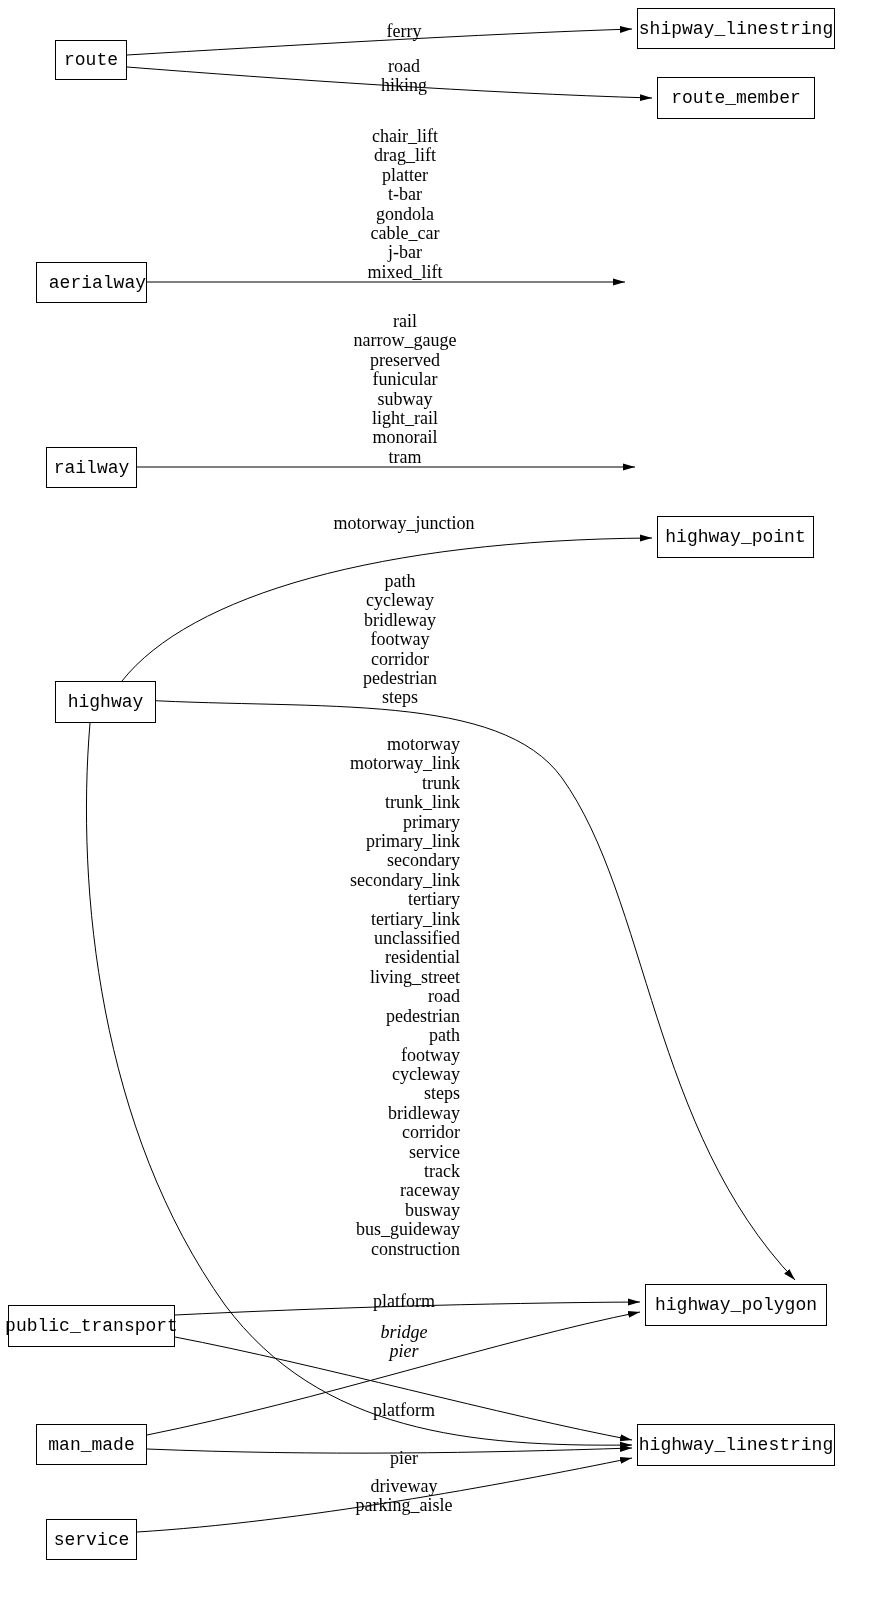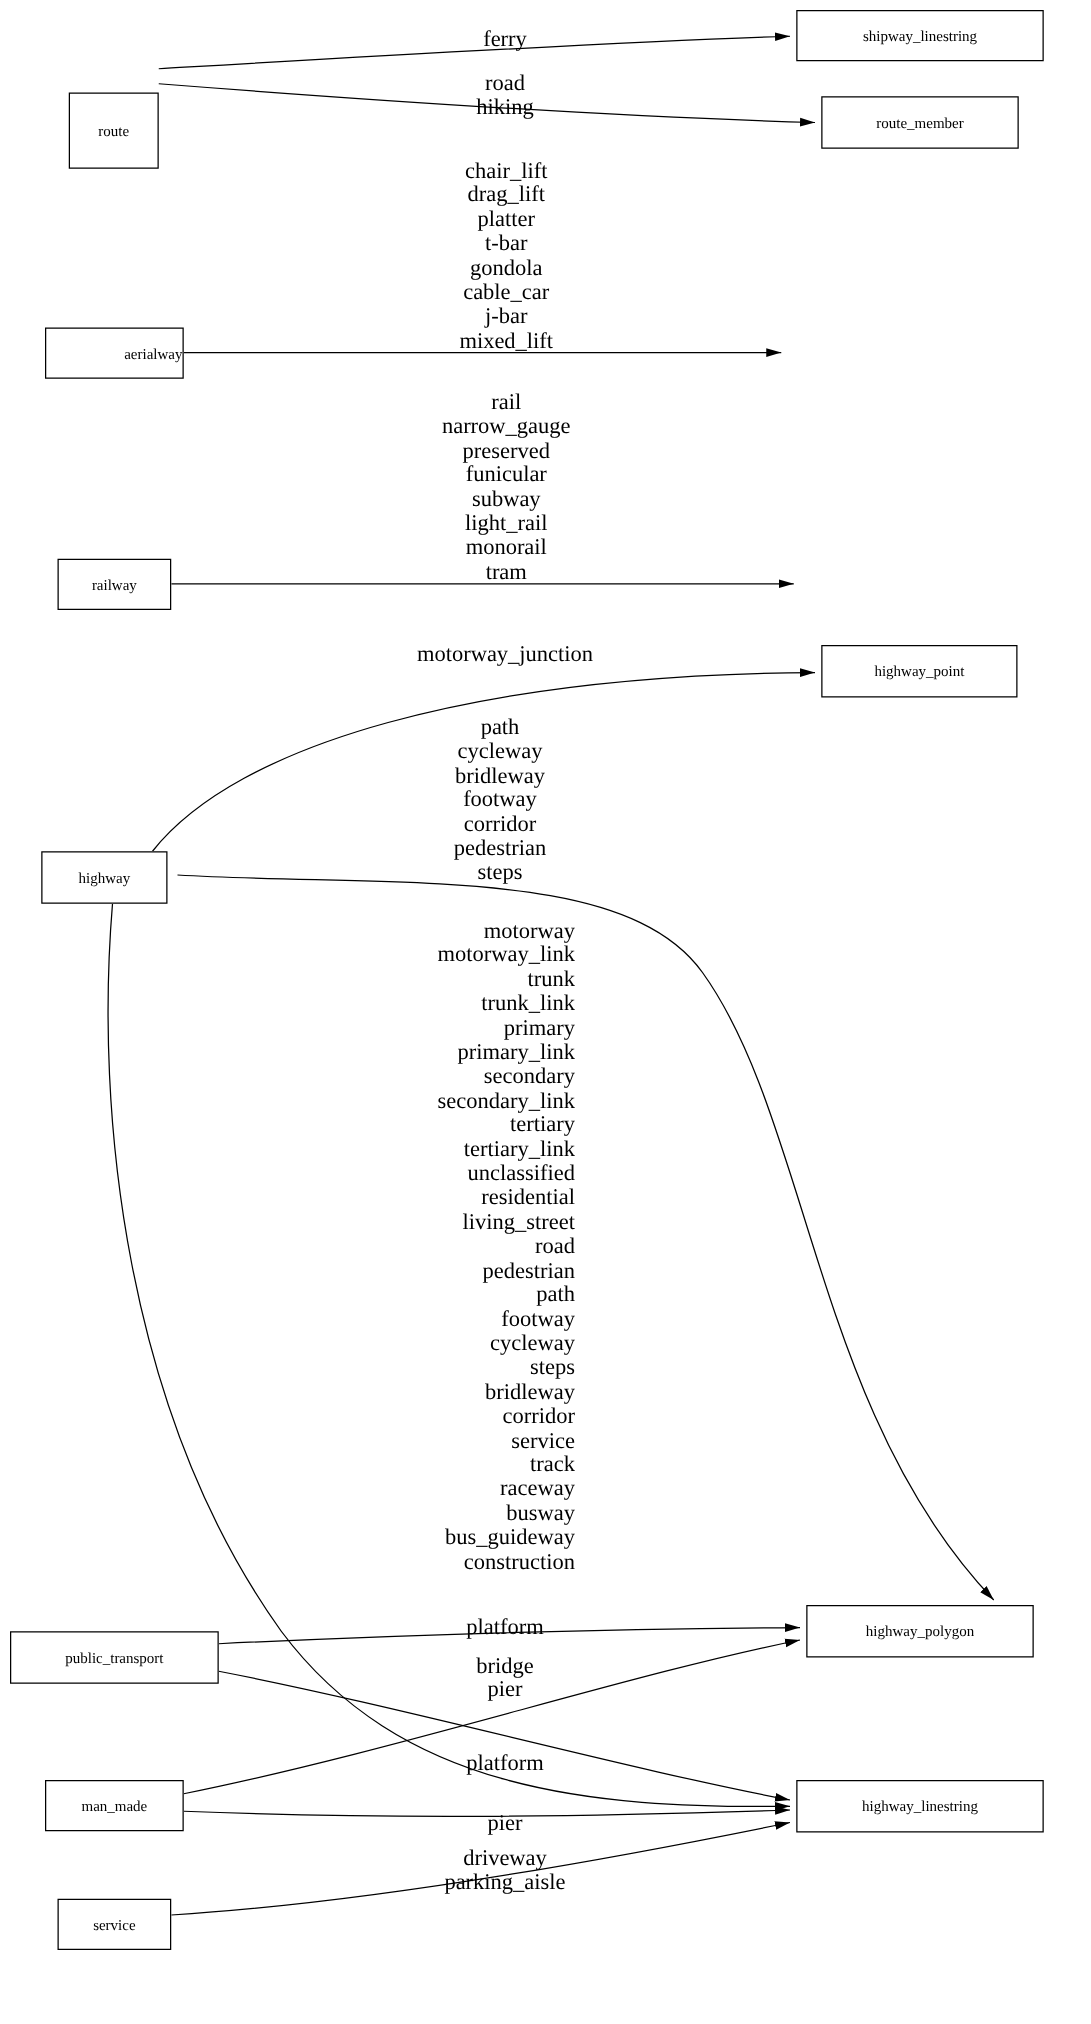--- a/index.html
+++ b/index.html
@@ -16,23 +16,24 @@
     position: absolute;
     left: 0; top: 0;
   }
   .node {
     position: absolute;
     border: 1px solid #000;
     background: #ffffff;
     display: flex;
     align-items: center;
     justify-content: center;
-    font-size: 12px;
+    font-size: 18px;
     line-height: 1;
     white-space: nowrap;
+    font-family: Liberation Mono, monospace;
   }
   .edge-label {
     position: absolute;
     transform: translateX(-50%);
     text-align: center;
     font-size: 18px;
     line-height: 19.4px;
     white-space: pre-line;
   }
 </style>
@@ -54,30 +55,30 @@
     <path d="M122,681 C190,595 380,540 652,538" fill="none" stroke="#000" stroke-width="1" marker-end="url(#arrow)"></path>
     <path d="M142,700 C320,710 500,692 562,778 C648,898 652,1130 795,1280" fill="none" stroke="#000" stroke-width="1" marker-end="url(#arrow)"></path>
     <path d="M90,723 C76,890 100,1130 225,1305 C320,1432 470,1447 632,1445" fill="none" stroke="#000" stroke-width="1" marker-end="url(#arrow)"></path>
     <path d="M175,1315 C320,1308 480,1303 640,1302" fill="none" stroke="#000" stroke-width="1" marker-end="url(#arrow)"></path>
     <path d="M147,1435 C320,1400 500,1340 640,1312" fill="none" stroke="#000" stroke-width="1" marker-end="url(#arrow)"></path>
     <path d="M175,1337 C320,1365 500,1415 632,1440" fill="none" stroke="#000" stroke-width="1" marker-end="url(#arrow)"></path>
     <path d="M147,1449 C320,1456 480,1453 632,1448" fill="none" stroke="#000" stroke-width="1" marker-end="url(#arrow)"></path>
     <path d="M137,1532 C300,1522 500,1485 632,1458" fill="none" stroke="#000" stroke-width="1" marker-end="url(#arrow)"></path>
   </svg>
 
-  <div class="node" style="left:55px;top:40px;width:72px;height:61px;margin-top:34px;">
+  <div class="node" style="left:55px;top:40px;width:72px;height:40px;">
     <span>route</span>
   </div>
   <div class="node" style="left:36px;top:262px;width:111px;height:41px;justify-content:flex-end;">
     <span>aerialway</span>
   </div>
   <div class="node" style="left:46px;top:447px;width:91px;height:41px;">
     <span>railway</span>
   </div>
-  <div class="node" style="left:33px;top:681px;width:101px;height:42px;">
+  <div class="node" style="left:55px;top:681px;width:101px;height:42px;">
     <span>highway</span>
   </div>
   <div class="node" style="left:8px;top:1305px;width:167px;height:42px;">
     <span>public_transport</span>
   </div>
   <div class="node" style="left:36px;top:1424px;width:111px;height:41px;">
     <span>man_made</span>
   </div>
   <div class="node" style="left:46px;top:1519px;width:91px;height:41px;">
     <span>service</span>
@@ -147,20 +148,20 @@
 steps
 bridleway
 corridor
 service
 track
 raceway
 busway
 bus_guideway
 construction</div>
   <div class="edge-label" style="left:404px;top:1292px;">platform</div>
-  <div class="edge-label" style="left:404px;top:1323px;">bridge
+  <div class="edge-label" style="left:404px;top:1323px;font-style:italic;">bridge
 pier</div>
   <div class="edge-label" style="left:404px;top:1401px;">platform</div>
   <div class="edge-label" style="left:404px;top:1449px;">pier</div>
   <div class="edge-label" style="left:404px;top:1477px;">driveway
 parking_aisle</div>
 
 </div>
 
 </body></html>

